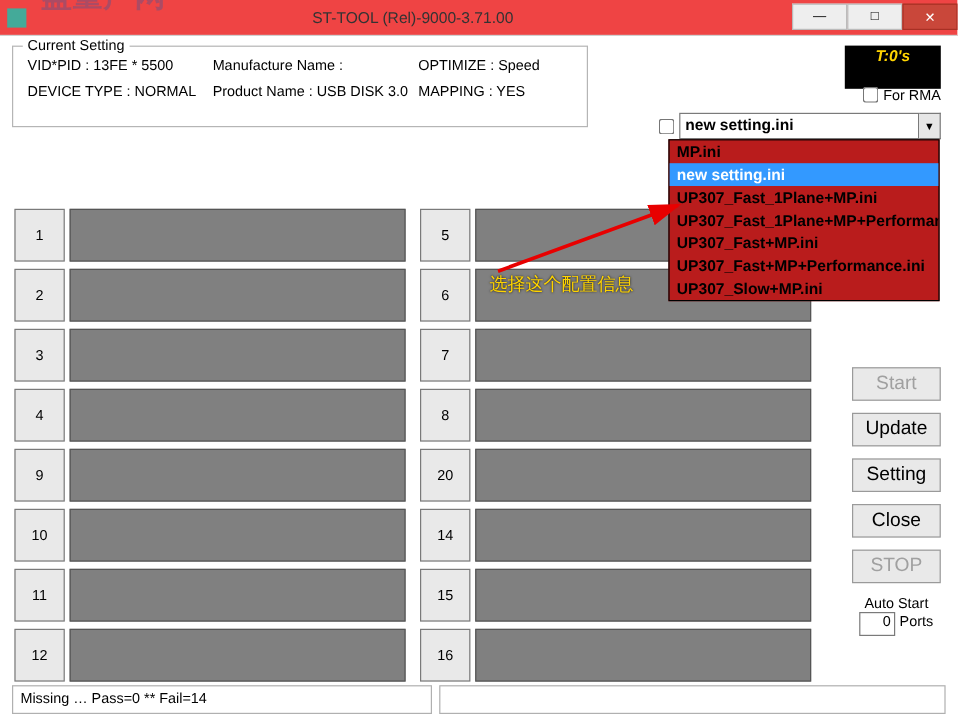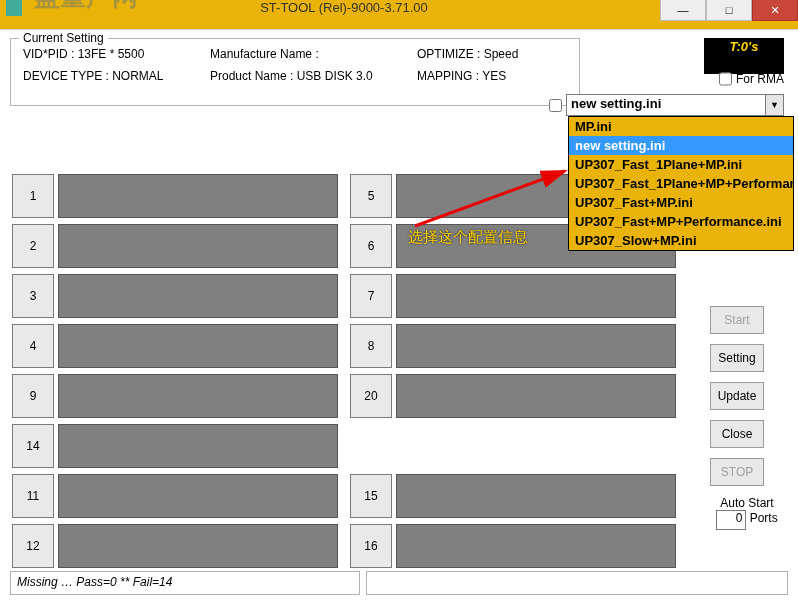--- a/index.html
+++ b/index.html
@@ -1,70 +1,70 @@
 <!DOCTYPE html>
 <html><head>
 <meta charset="utf-8">
 <style>
 * { box-sizing: border-box; margin: 0; padding: 0; font-family: "Segoe UI", Tahoma, sans-serif; }
 body { width: 798px; height: 601px; background: #fff; overflow: hidden; position: relative; }
 
 
-.titlebar { height: 30px; background: #eab308; display: flex; align-items: flex-start; border-bottom: 1px solid #d0d0d0; }
+.titlebar { height: 30px; background: #ef4444; display: flex; align-items: center; border-bottom: 1px solid #d0d0d0; }
 .titlebar .icon { width: 16px; height: 16px; margin: 0 6px; background: #4a9; display: inline-block; }
 .titlebar .title { flex: 1; text-align: center; font-size: 13px; color: #333; }
 .winbtns { display: flex; }
 .winbtn { width: 46px; height: 22px; display: flex; align-items: center; justify-content: center; font-size: 11px; border: 1px solid #bbb; background: #eee; margin-top:-1px; }
 .winbtn.close { background: #c9473a; color: #fff; border-color: #a83024; }
 
 
 .client { position: relative; padding: 6px 10px 0 10px; }
 
 
-.fs { position: absolute; left: 10px; top: 8px; width: 570px; height: 68px; border: 1px solid #b5b5b5; padding: 8px 12px; }
+.fs { position: absolute; left: 10px; top: 8px; width: 480px; height: 68px; border: 1px solid #b5b5b5; padding: 8px 12px; }
 .fs-legend { position: absolute; top: -8px; left: 8px; background: #fff; padding: 0 4px; font-size: 12px; }
 .fs-row { display: flex; font-size: 12px; margin-bottom: 8px; justify-content: space-between; }
 .fs-col1 { width: 180px; }
 .fs-col2 { width: 200px; }
 .fs-col3 { width: 150px; }
 
 
 .timer { position: absolute; right: 14px; top: 8px; width: 80px; height: 36px; background: #000; color: #ffd400; font-weight: bold; font-style: italic; font-size: 13px; text-align: center; padding-top:1px; }
 .rma-row { position: absolute; right: 14px; top: 42px; display: flex; font-size: 12px; }
 .rma-row input[type=checkbox]{ margin-right:4px; }
 .combo-row { position: absolute; right: 14px; top: 64px; display: flex; align-items: center; }
 .combo-row input[type=checkbox]{ margin-right:4px; }
 .combo { width: 200px; height: 22px; border: 1px solid #7a7a7a; background: #fff; font-size: 13px; padding: 1px 4px; font-weight: bold; }
 .combo-btn { width: 18px; height: 22px; border: 1px solid #7a7a7a; border-left: none; background: #e6e6e6; display:flex; align-items:center; justify-content:center; font-size:9px; }
 
 
-.dropdown { position: absolute; right: 4px; top: 86px; width: 226px; background: #eab308; border: 1px solid #000; z-index: 50; font-size: 13px; font-weight: bold; }
+.dropdown { position: absolute; right: 15px; top: 86px; width: 226px; background: #b91c1c; border: 1px solid #000; z-index: 50; font-size: 13px; font-weight: bold; }
 .dropdown .opt { padding: 2px 6px; white-space: nowrap; overflow: hidden; }
 .dropdown .opt.sel { background: #3399ff; color: #fff; }
 
 
 .grid { position: absolute; left: 12px; top: 144px; width: 690px; }
 .slot-row { display: flex; margin-bottom: 6px; }
 .slot { display: flex; margin-right: 12px; }
 .slot-btn { width: 42px; height: 44px; background: #e9e9e9; border: 1px solid #7a7a7a; font-size: 12px; display:flex; align-items:center; justify-content:center; margin-right:4px; }
 .slot-box { width: 280px; height: 44px; background: #808080; border: 1px solid #555; }
 
 
 .rbtns { position: absolute; right: 14px; top: 276px; width: 74px; }
-.rbtn { width: 54px; height: 28px; background: #e9e9e9; border: 1px solid #9a9a9a; font-size: 12px; margin-bottom: 10px; display:flex; align-items:center; justify-content:center; }
+.rbtn { width: 74px; height: 28px; background: #e9e9e9; border: 1px solid #9a9a9a; font-size: 16px; margin-bottom: 10px; display:flex; align-items:center; justify-content:center; }
 .rbtn.dis { color: #a0a0a0; }
 .autostart { font-size: 12px; text-align: center; margin-top: 4px; }
 .autostart .inp { width: 30px; height: 20px; border: 1px solid #7a7a7a; text-align: right; padding-right: 3px; font-size: 12px; display:inline-block; }
 
 
 .arrow { position: absolute; left: 410px; top: 136px; z-index: 60; }
 .annot { position: absolute; left: 408px; top: 198px; color: #ffd400; font-size: 15px; font-weight: normal; z-index: 60; text-shadow: 0 0 2px #000; }
 
 
-.status { position: absolute; left: 10px; bottom: 6px; right: 10px; display: flex; gap: 6px; font-style: italic; }
+.status { position: absolute; left: 10px; bottom: 6px; right: 10px; display: flex; gap: 6px; }
 .status .cell { border: 1px solid #b0b0b0; height: 24px; font-size: 12px; padding: 3px 6px; }
 .status .c1 { width: 350px; }
 .status .c2 { flex: 1; }
 
 
 .wm { position: absolute; right: 40px; bottom: 30px; color: rgba(150,150,150,0.25); font-size: 34px; font-weight: bold; pointer-events:none; }
 .wm2 { position: absolute; left: 34px; bottom: 22px; color: rgba(50,90,160,0.35); font-size: 26px; font-weight: bold; pointer-events:none; }
 </style>
 </head>
 <body>
@@ -174,20 +174,24 @@
           <div class="slot-btn">9</div>
           <div class="slot-box"></div>
         </div>
         <div class="slot">
           <div class="slot-btn">20</div>
           <div class="slot-box"></div>
         </div>
       </div>
       <div class="slot-row">
         <div class="slot">
+          <div class="slot-btn">10</div>
+          <div class="slot-box"></div>
+        </div>
+        <div class="slot">
           <div class="slot-btn">14</div>
           <div class="slot-box"></div>
         </div>
       </div>
       <div class="slot-row">
         <div class="slot">
           <div class="slot-btn">11</div>
           <div class="slot-box"></div>
         </div>
         <div class="slot">
@@ -202,22 +206,22 @@
         </div>
         <div class="slot">
           <div class="slot-btn">16</div>
           <div class="slot-box"></div>
         </div>
       </div>
     </div>
 
   <div class="rbtns">
     <div class="rbtn dis">Start</div>
+    <div class="rbtn">Update</div>
     <div class="rbtn">Setting</div>
-    <div class="rbtn">Update</div>
     <div class="rbtn">Close</div>
     <div class="rbtn dis">STOP</div>
     <div class="autostart">
       <div>Auto Start</div>
       <span class="inp">0</span>
       <span>Ports</span>
     </div>
   </div>
 
   <div class="wm">Baidu 经验</div>

